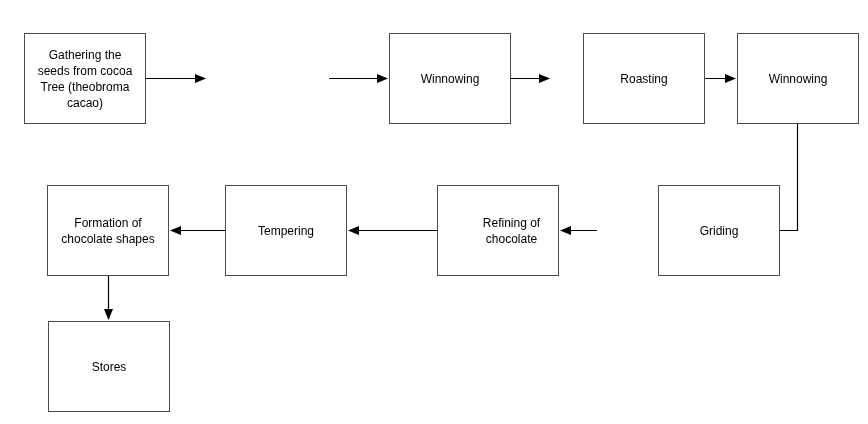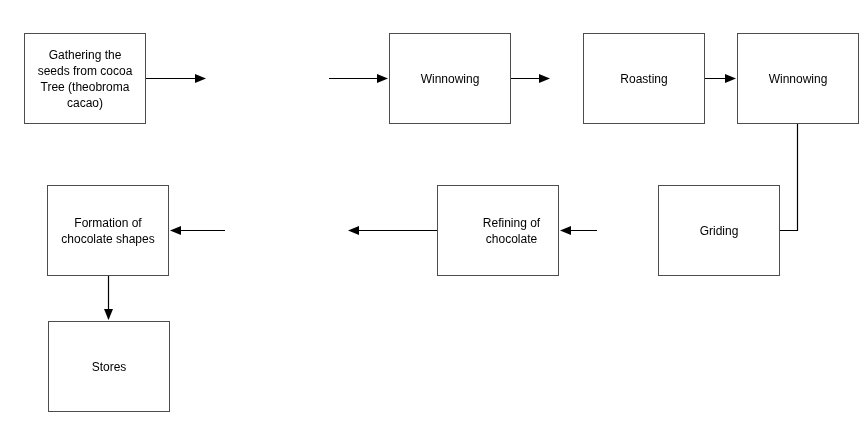--- a/index.html
+++ b/index.html
@@ -104,20 +104,23 @@
 
   <div class="node n-griding">
     <span class="label">Griding</span>
   </div>
 
   <div class="node n-refining">
     <span class="label">Refining of
 chocolate</span>
   </div>
 
+  <div class="node n-tempering">
+    <span class="label">Tempering</span>
+  </div>
 
   <div class="node n-formation">
     <span class="label">Formation of
 chocolate shapes</span>
   </div>
 
   <div class="node n-stores">
     <span class="label">Stores</span>
   </div>
 

